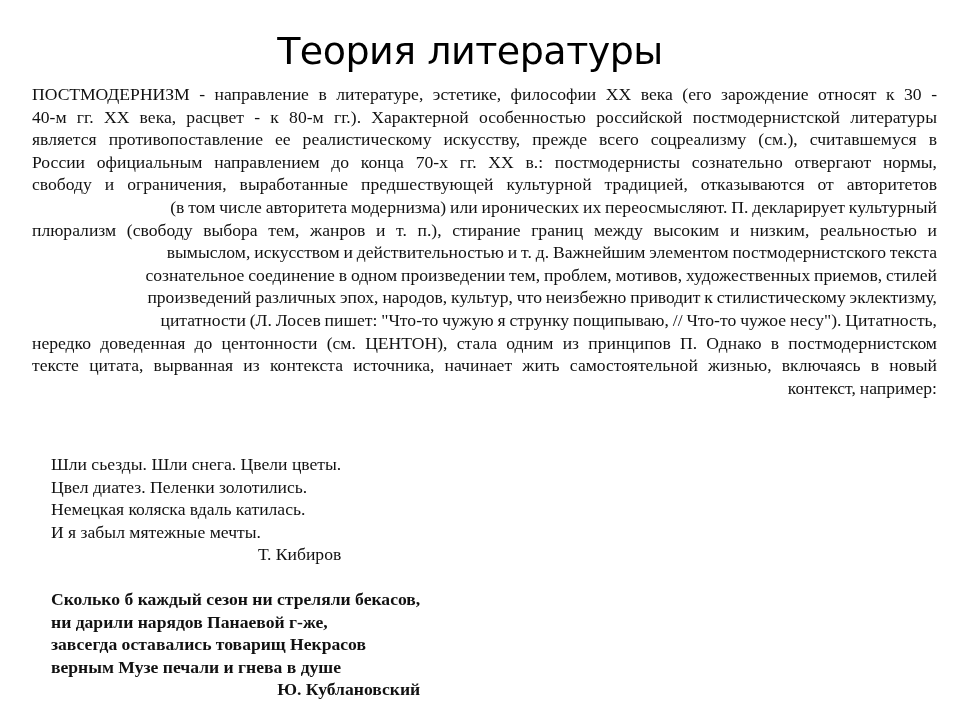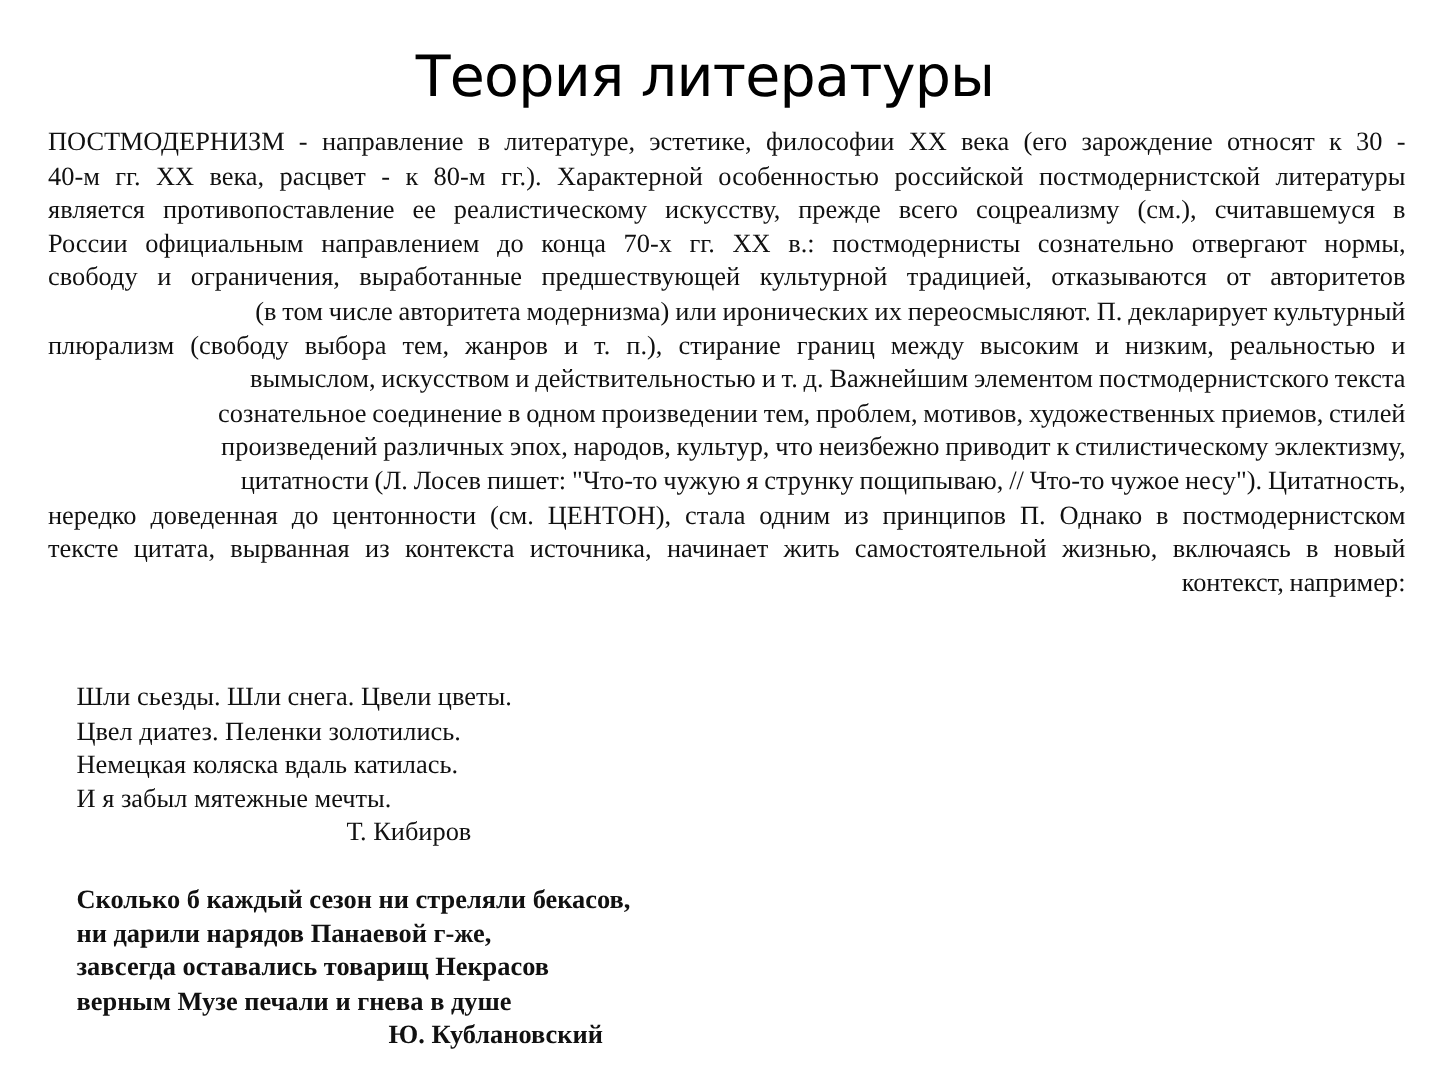--- a/index.html
+++ b/index.html
@@ -57,20 +57,21 @@
       color: #111;
       margin-left: 19px;
     }
     .poem-line {
       display: block;
       white-space: nowrap;
     }
     .poem-author {
       display: block;
       white-space: nowrap;
+      text-align: right;
     }
     .poem-1 { top: 453px; }
     .poem-1 .poem-author { padding-left: 180px; }
     .poem-2 { top: 588px; font-weight: bold; }
     .poem-2 .poem-author { padding-left: 208px; }
   </style>
 </head>
 <body>
 
 <div class="slide">

